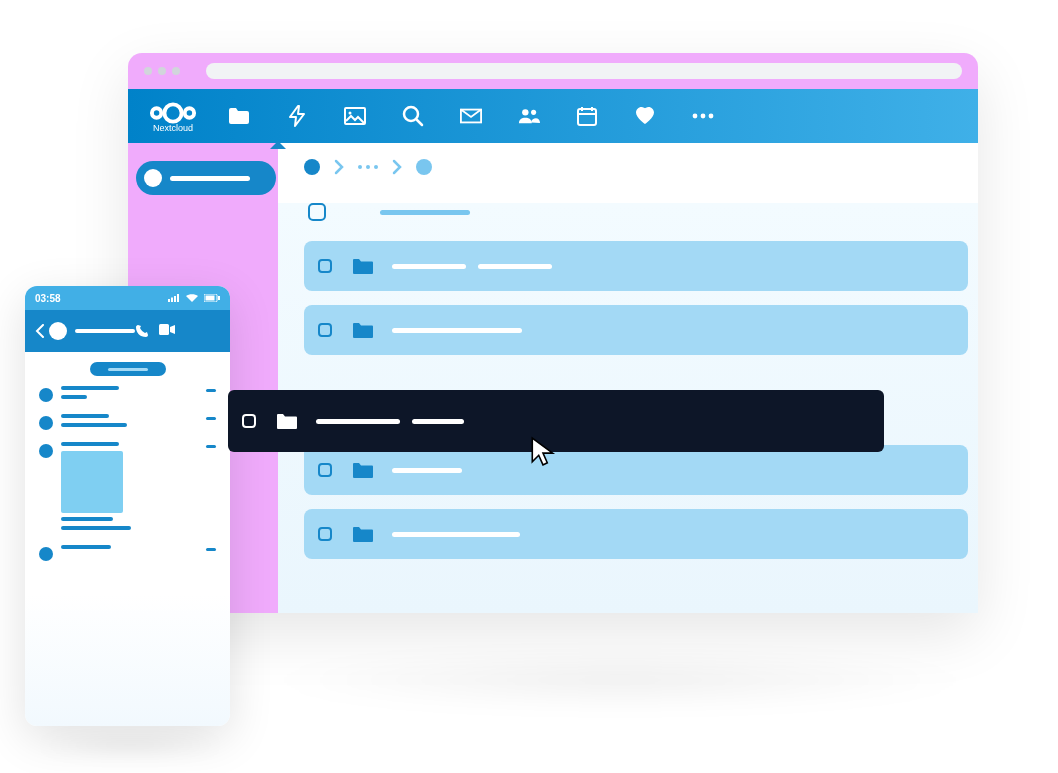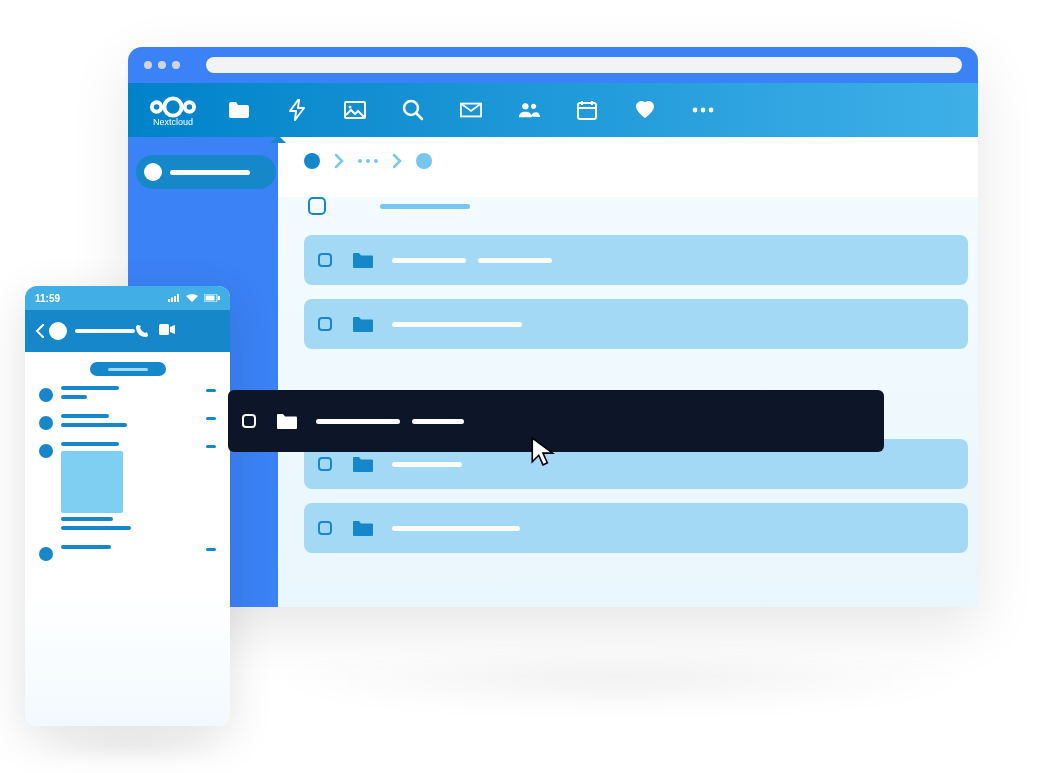--- a/index.html
+++ b/index.html
@@ -9,24 +9,24 @@
   background: #fff;
   font-family: -apple-system, BlinkMacSystemFont, "Segoe UI", sans-serif;
   position: relative;
   overflow: hidden;
 }
 
 
 .browser {
   position: absolute;
   left: 128px;
-  top: 47px;
+  top: 53px;
   width: 850px;
   height: 560px;
-  background: #3b82f6;
+  background: #f0abfc;
   border-radius: 14px;
   box-shadow: 0 20px 60px rgba(0,0,0,0.1);
   overflow: visible;
 }
 
 .browser-chrome {
   height: 36px;
   display: flex;
   align-items: center;
   padding: 0 16px;
@@ -362,21 +362,21 @@
   <div class="row-line1" style="width:84px"></div>
   <div class="row-line2" style="width:52px"></div>
 </div>
 
 <svg class="cursor" style="top:436px; left:530px" viewBox="0 0 24 28">
   <path d="M2 2l0 22 6-6 4 9 4-2-4-9 9 0z" fill="#fff" stroke="#000" stroke-width="1.5"></path>
 </svg>
 
 <div class="phone">
   <div class="phone-status">
-    <span>11:59</span>
+    <span>03:58</span>
     <div class="status-icons">
       <svg width="12" height="8" viewBox="0 0 12 8">
           <rect x="0" y="5" width="2" height="3" fill="#fff"></rect>
           <rect x="3" y="3.5" width="2" height="4.5" fill="#fff"></rect>
           <rect x="6" y="2" width="2" height="6" fill="#fff"></rect>
           <rect x="9" y="0" width="2" height="8" fill="#fff"></rect>
         </svg>
       <svg width="12" height="8" viewBox="0 0 12 8">
           <path d="M6 8L0 2C3 -0.5 9 -0.5 12 2z" fill="#fff"></path>
         </svg>

